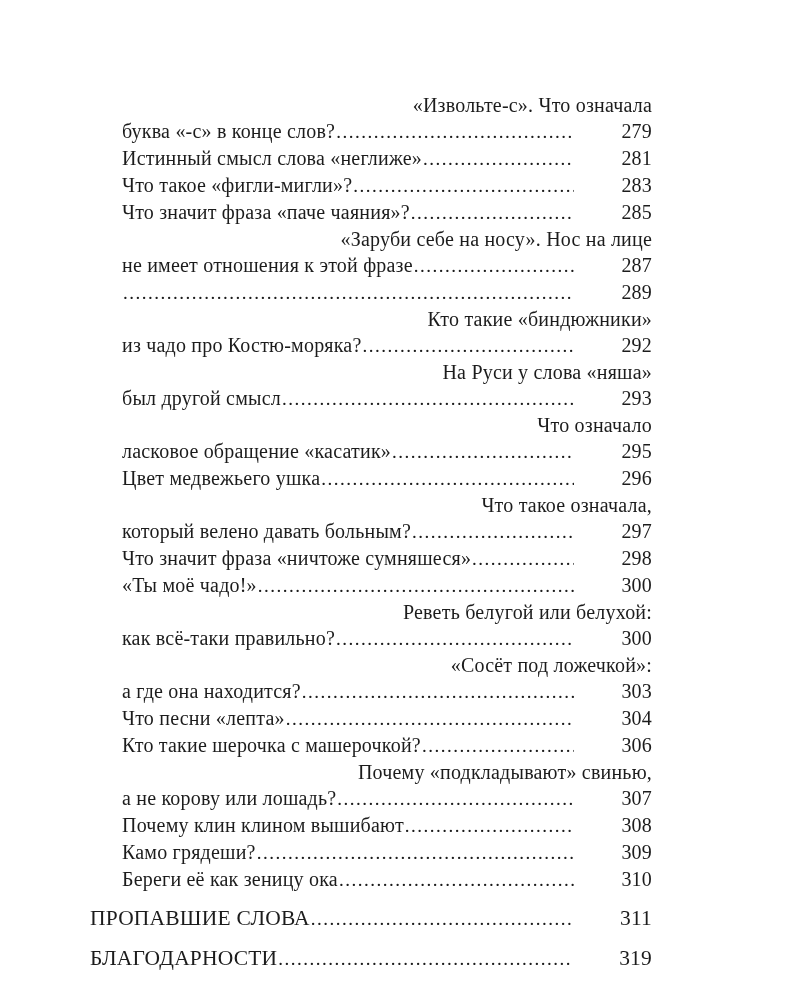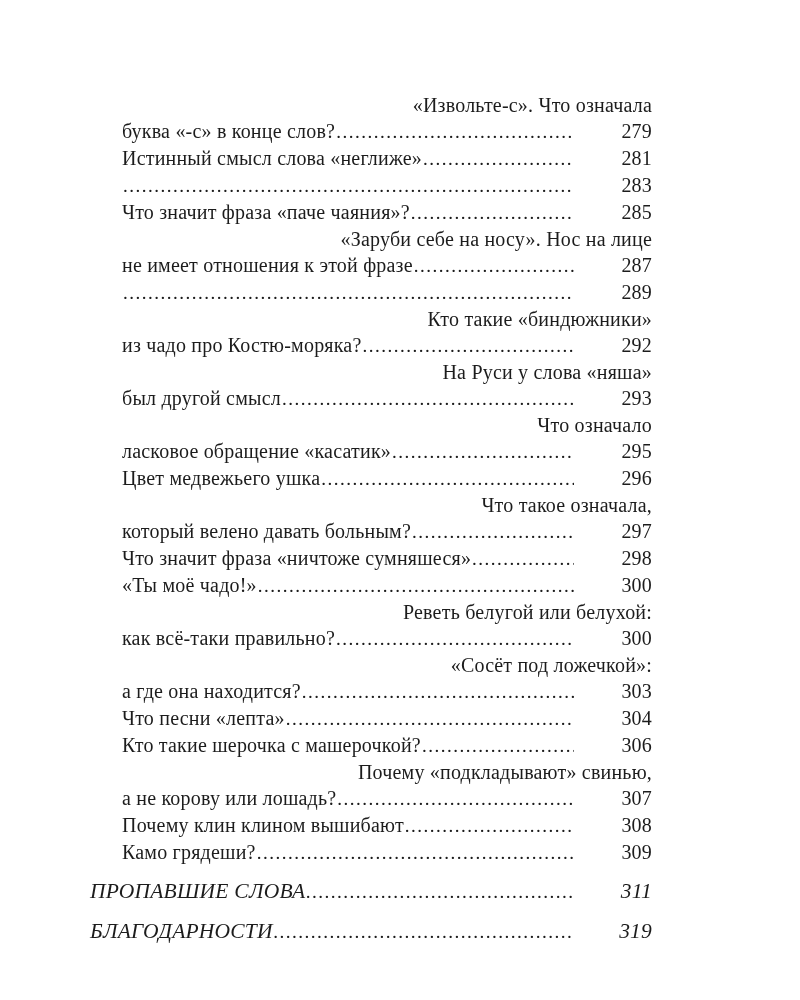--- a/index.html
+++ b/index.html
@@ -33,21 +33,20 @@
     letter-spacing: 0.2px;
   }
   .entry.indented {
     margin-left: 32px;
   }
   .entry.caps {
     margin-left: 0;
     margin-top: 11px;
     font-size: 21.5px;
     line-height: 28px;
-    font-style: italic;
   }
   .pre-line {
     white-space: nowrap;
   }
   .toc-row {
     display: flex;
     align-items: baseline;
     width: 100%;
   }
   .toc-text {
@@ -88,20 +87,21 @@
       </div>
       <div class="entry indented">
         <div class="toc-row">
           <span class="toc-text">Истинный смысл слова «неглиже»</span>
           <span class="toc-dots"></span>
           <span class="toc-page">281</span>
         </div>
       </div>
       <div class="entry indented">
         <div class="toc-row">
+          <span class="toc-text">Что такое «фигли-мигли»?</span>
           <span class="toc-dots"></span>
           <span class="toc-page">283</span>
         </div>
       </div>
       <div class="entry indented">
         <div class="toc-row">
           <span class="toc-text">Что значит фраза «паче чаяния»?</span>
           <span class="toc-dots"></span>
           <span class="toc-page">285</span>
         </div>
@@ -216,20 +216,27 @@
           <span class="toc-text">Почему клин клином вышибают</span>
           <span class="toc-dots"></span>
           <span class="toc-page">308</span>
         </div>
       </div>
       <div class="entry indented">
         <div class="toc-row">
           <span class="toc-text">Камо грядеши?</span>
           <span class="toc-dots"></span>
           <span class="toc-page">309</span>
+        </div>
+      </div>
+      <div class="entry indented">
+        <div class="toc-row">
+          <span class="toc-text">Береги её как зеницу ока</span>
+          <span class="toc-dots"></span>
+          <span class="toc-page">310</span>
         </div>
       </div>
       <div class="entry caps">
         <div class="toc-row">
           <span class="toc-text">ПРОПАВШИЕ СЛОВА</span>
           <span class="toc-dots"></span>
           <span class="toc-page">311</span>
         </div>
       </div>
       <div class="entry caps">

